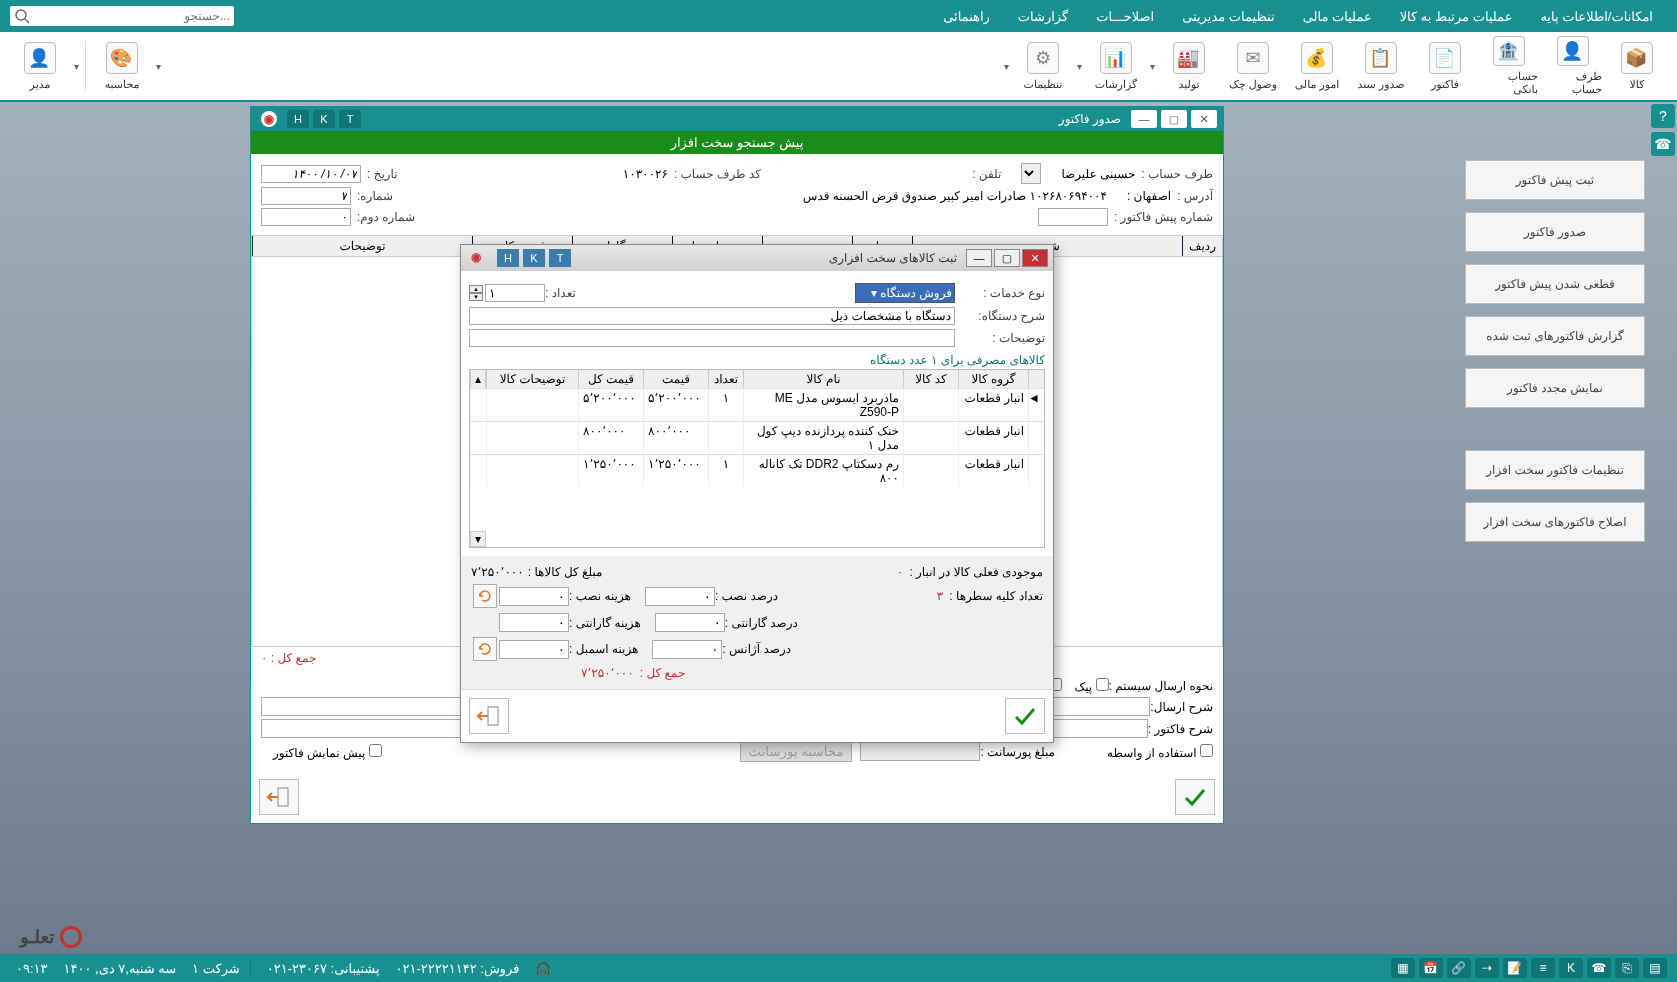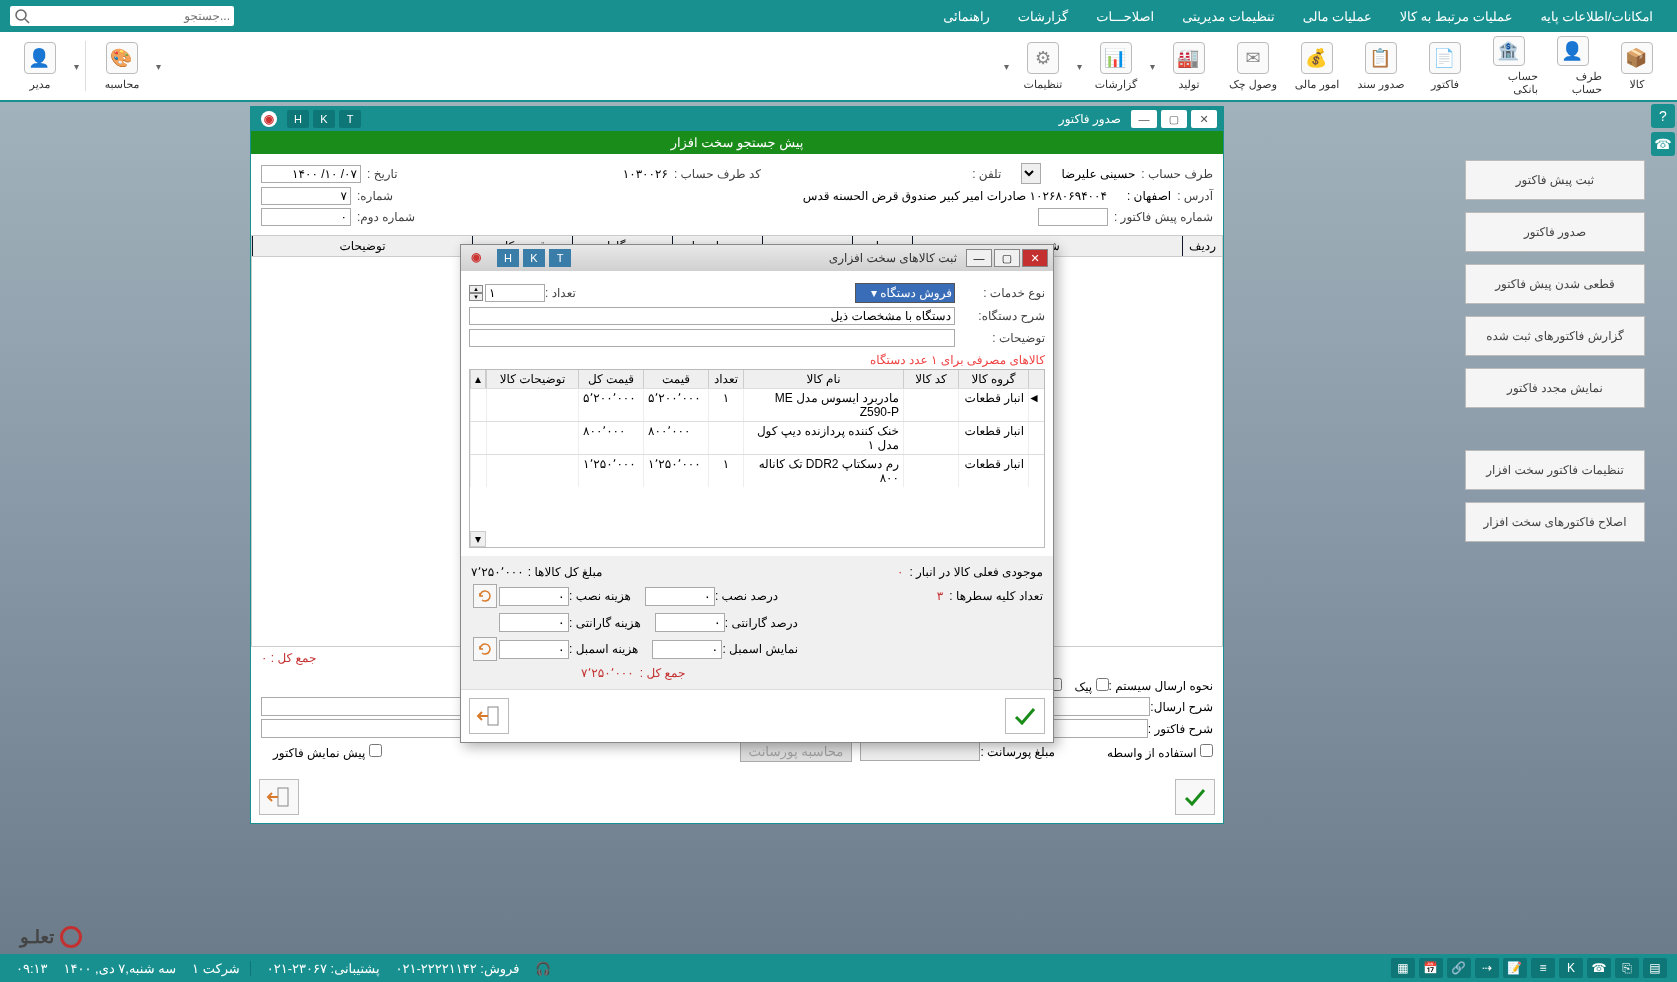--- a/index.html
+++ b/index.html
@@ -37,21 +37,21 @@
 .win-titlebar .hkt { display:flex; margin-left:8px;}
 .win-titlebar .hkt span { background:#0e7676; color:#fff; width:22px; height:18px; display:flex; align-items:center; justify-content:center; margin:0 2px; font-size:11px; border-radius:2px;}
 .win-titlebar .logo { width:16px; height:16px; background:#fff; border-radius:50%; display:flex; align-items:center; justify-content:center; color:#c33; font-weight:bold; margin-left:6px;}
 
 .green-bar { background: #1a8c1a; color: #fff; text-align: center; padding: 4px; font-size: 13px; }
 
 .form-area { padding: 6px 10px; background: #fff; }
 .form-row { display: flex; align-items: center; margin: 3px 0; direction: rtl; font-size: 12px; }
 .form-row .flabel { color: #444; margin-left: 6px; white-space: nowrap; }
 .form-row .fval { color: #000; margin-left: 20px; }
-.form-row input[type="text"] { border: 1px solid #aaa; padding: 1px 3px; font-size: 12px; text-align: right; }
+.form-row input[type="text"] { border: 1px solid #aaa; padding: 1px 3px; font-size: 12px; text-align: right; font-style: italic; }
 .form-row select { border: 1px solid #aaa; padding:1px; }
 .form-row .spacer { flex: 1; }
 
 .table-head { display: flex; background: #efefef; border: 1px solid #ccc; direction: rtl; }
 .table-head .th { padding: 3px 4px; border-left: 1px solid #0f172a; font-size: 12px; text-align: center; }
 .table-body { height: 390px; background: #fff; border: 1px solid #ccc; border-top: none; }
 
 .bottom-form { background:#fff; padding:6px 10px; font-size:12px; }
 .bottom-form .brow { display:flex; align-items:center; margin:3px 0; direction:rtl; }
 .bottom-form label { margin-left:12px; }
@@ -74,21 +74,21 @@
 
 .modal-body { padding: 8px; background: #fff; }
 .mrow { display:flex; align-items:center; margin:4px 0; direction:rtl; font-size:12px;}
 .mrow .mlabel { color:#444; width:90px; }
 .mrow input, .mrow select { border:1px solid #aaa; padding:1px 3px; font-size:12px; }
 .mrow .sel { background:#3a6db8; color:#fff; width:100px; padding:2px; border:1px solid #555;}
 .mrow .count-input { width:60px; text-align:left; direction:ltr;}
 .mrow .spin { display:flex; flex-direction:column; margin-right:2px;}
 .mrow .spin span { width:14px; height:8px; border:1px solid #888; font-size:7px; display:flex; align-items:center; justify-content:center; cursor:pointer; background:#eee;}
 
-.subhead { color:#ef4444; font-size:12px; margin:6px 0 2px; text-align:right; }
+.subhead { color:#0f766e; font-size:12px; margin:6px 0 2px; text-align:right; }
 
 .modal-table { border:1px solid #bbb; width:100%; direction:rtl; font-size:12px;}
 .modal-table .mth { display:flex; background:#efefef; }
 .modal-table .mth div { padding:2px 4px; border-left:1px solid #ccc; text-align:center; }
 .modal-table .mtr { display:flex; border-top:1px solid #ddd; }
 .modal-table .mtr div { padding:2px 4px; border-left:1px solid #eee; }
 .modal-table .scroll-col { width:16px; background:#efefef; border-right:1px solid #ccc; display:flex; align-items:flex-start; justify-content:center;}
 
 .modal-mid { padding:6px 10px; font-size:12px; direction:rtl;}
 .modal-mid .mrow2 { display:flex; align-items:center; margin:3px 0;}
@@ -418,21 +418,21 @@
     <div class="mrow2">
       <span style="flex:1"></span>
       <span>درصد گارانتی :</span>
       <input type="text" value="۰" style="">
       <span style="margin-right:14px">هزینه گارانتی :</span>
       <input type="text" value="۰" style="">
       <div style="width:28px"></div>
     </div>
     <div class="mrow2">
       <span style="flex:1"></span>
-      <span>نمایش اسمبل :</span>
+      <span>درصد آژانس :</span>
       <input type="text" value="۰" style="">
       <span style="margin-right:14px">هزینه اسمبل :</span>
       <input type="text" value="۰" style="">
       <div class="refresh-btn">
           <svg width="16" height="16" viewBox="0 0 16 16">
             <path d="M3 8 A5 5 0 1 1 5 12" fill="none" stroke="#d87a2a" stroke-width="1.5"></path>
             <path d="M3 5 L3 8 L6 8" fill="none" stroke="#d87a2a" stroke-width="1.5"></path>
           </svg>
         </div>
     </div>

